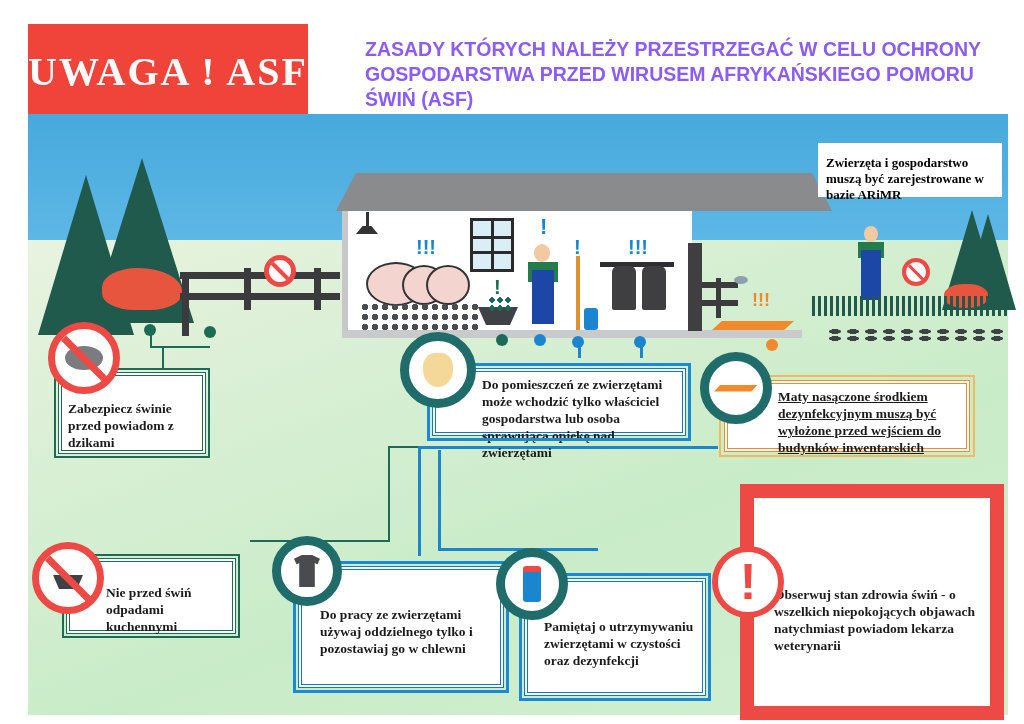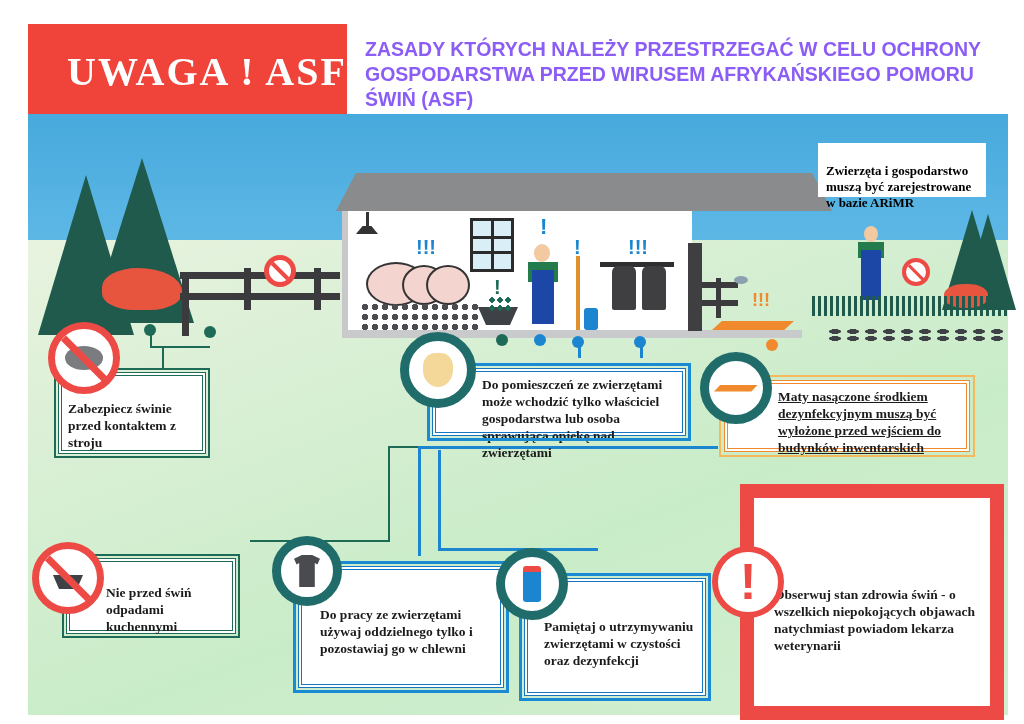--- a/index.html
+++ b/index.html
@@ -1,18 +1,18 @@
 <!DOCTYPE html>
 <html><head>
 <meta charset="utf-8">
 <style>
   html, body { margin:0; padding:0; }
   body { width:1024px; height:724px; background:#ffffff; position:relative; overflow:hidden; font-family:"Liberation Serif", serif; }
   .abs { position:absolute; }
-  #banner { left:28px; top:24px; width:280px; height:94px; background:#f0433a; display:flex; align-items:center; justify-content:center;padding-left:39px; }
+  #banner { left:28px; top:24px; width:280px; height:94px; background:#f0433a; display:flex; align-items:center; justify-content:center; }
   #banner span { color:#ffffff; font-family:"Liberation Serif", serif; font-weight:bold; font-size:40px; letter-spacing:2px; }
   #title { left:365px; top:37px; width:650px; font-family:"Liberation Sans", sans-serif; font-weight:bold; font-size:19.5px; line-height:25px; color:#8b5cf6; }
   #sky { left:28px; top:114px; width:980px; height:130px; background:linear-gradient(180deg,#47a9dc 0%, #5eb8e6 100%); }
   #ground { left:28px; top:240px; width:980px; height:475px; background:linear-gradient(160deg,#e8f3df 0%, #d8efd4 30%, #c9ecc8 60%, #d2efd0 100%); }
   
   #roof { left:336px; top:173px; width:496px; height:38px; background:#8a8b8d; clip-path:polygon(4% 0,96% 0,100% 100%,0 100%); }
   #barn { left:342px; top:211px; width:344px; height:120px; background:#ffffff; border-left:6px solid #c8c8ca; }
   #barn-base { left:342px; top:330px; width:460px; height:8px; background:#c9cacc; }
   #barn-post { left:688px; top:243px; width:14px; height:88px; background:#3f3f41; }
   .tree { width:0; height:0; border-left:40px solid transparent; border-right:40px solid transparent; border-bottom:150px solid #1f5a4d; }
@@ -20,21 +20,21 @@
   .box { background:#ffffff; box-sizing:border-box; font-weight:bold; font-size:13.5px; line-height:17px; color:#1b1b1b; font-family:"Liberation Serif", serif; }
   .green-box { border:4px double #1d6a56; outline:2px solid #1d6a56; outline-offset:2px; }
   .blue-box { border:4px double #1577c2; outline:3px solid #1a8ad4; outline-offset:2px; }
   .orange-box { border:4px double #f08a2c; outline:2px solid #f5b95c; outline-offset:3px;text-decoration:underline; }
   .red-box { border:14px solid #ee4a45; }
   .line { position:absolute; background:#1d6a56; }
   .bline { position:absolute; background:#1b86cf; }
   .dot { position:absolute; width:12px; height:12px; border-radius:50%; }
   .excl { position:absolute; color:#1b86cf; font-family:"Liberation Sans", sans-serif; font-weight:bold; }
   .fence { position:absolute; background:#3b3b3d; }
-  .sign-box { left:818px; top:143px; width:168px; height:54px; background:#ffffff; font-size:13px; line-height:16px; font-weight:bold; padding:20px 8px; box-sizing:border-box; }
+  .sign-box { left:818px; top:143px; width:184px; height:54px; background:#ffffff; font-size:13px; line-height:16px; font-weight:bold; padding:12px 8px; box-sizing:border-box; }
 </style>
 </head>
 <body>
 
 <div id="banner" class="abs">
   <span>UWAGA ! ASF</span>
 </div>
 <div id="title" class="abs">ZASADY KTÓRYCH NALEŻY PRZESTRZEGAĆ W CELU OCHRONY GOSPODARSTWA PRZED WIRUSEM AFRYKAŃSKIEGO POMORU ŚWIŃ (ASF)</div>
 
 <div id="sky" class="abs"></div>
@@ -120,21 +120,21 @@
 <div class="bline" style="left:438px;top:548px;width:160px;height:3px;"></div>
 <div class="dot" style="left:496px;top:334px;background:#1d6a56;"></div>
 <div class="dot" style="left:534px;top:334px;background:#1b86cf;"></div>
 <div class="dot" style="left:572px;top:336px;background:#1b86cf;"></div>
 <div class="dot" style="left:634px;top:336px;background:#1b86cf;"></div>
 <div class="dot" style="left:766px;top:339px;background:#f08a2c;"></div>
 <div class="bline" style="left:578px;top:346px;width:3px;height:12px;"></div>
 <div class="bline" style="left:640px;top:346px;width:3px;height:12px;"></div>
 
 <div class="abs box green-box" style="left:58px;top:372px;width:148px;height:82px;padding:24px 8px 0 6px;">
-  <span>Zabezpiecz świnie przed kontaktem z stroju</span>
+  <span>Zabezpiecz świnie przed powiadom z dzikami</span>
 </div>
 <div class="abs circle" style="left:48px;top:322px;width:72px;height:72px;border:7px solid #ee4a45;">
   <div style="position:absolute;width:38px;height:24px;background:#7b7c80;border-radius:50%;"></div>
   <div style="position:absolute;width:58px;height:7px;background:#ee4a45;transform:rotate(45deg);"></div>
 </div>
 
 <div class="abs box blue-box" style="left:432px;top:368px;width:254px;height:68px;padding:4px 0 12px 46px;">
   <span>Do pomieszczeń ze zwierzętami może wchodzić tylko właściciel gospodarstwa lub osoba sprawująca opiekę nad zwierzętami</span>
 </div>
 <div class="abs circle" style="left:400px;top:332px;width:76px;height:76px;border:9px solid #1f6c6a;">

